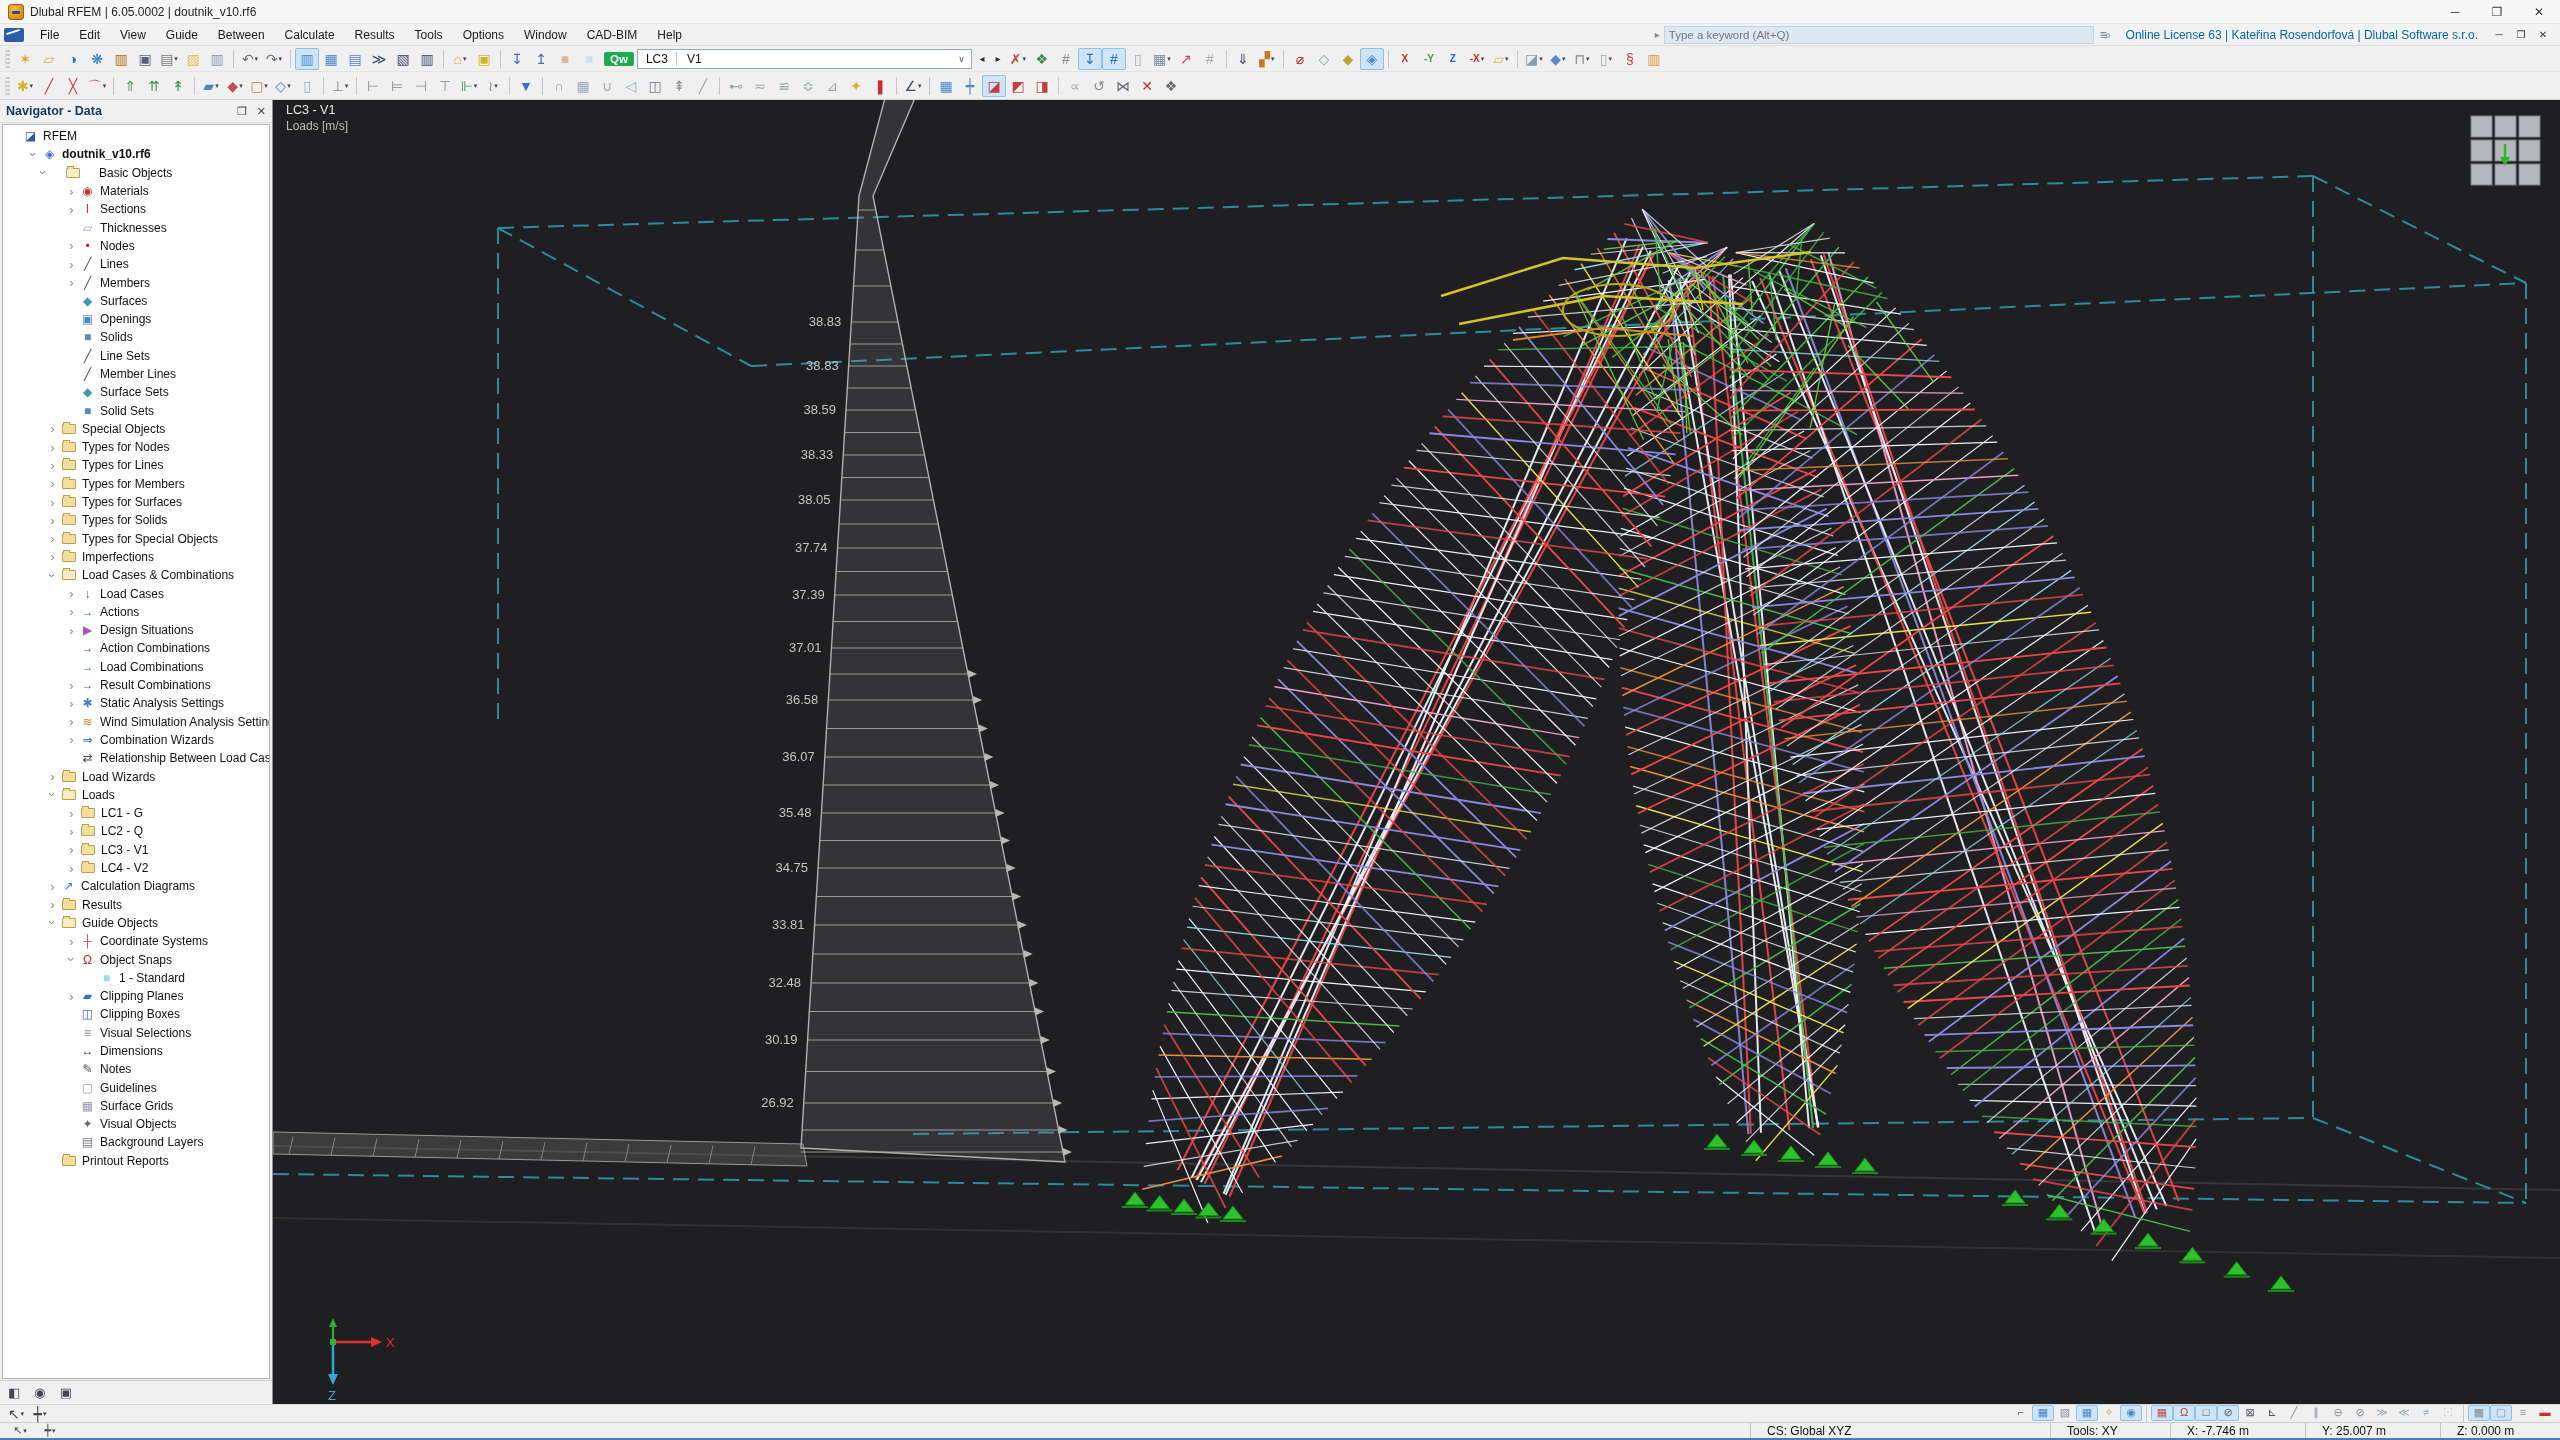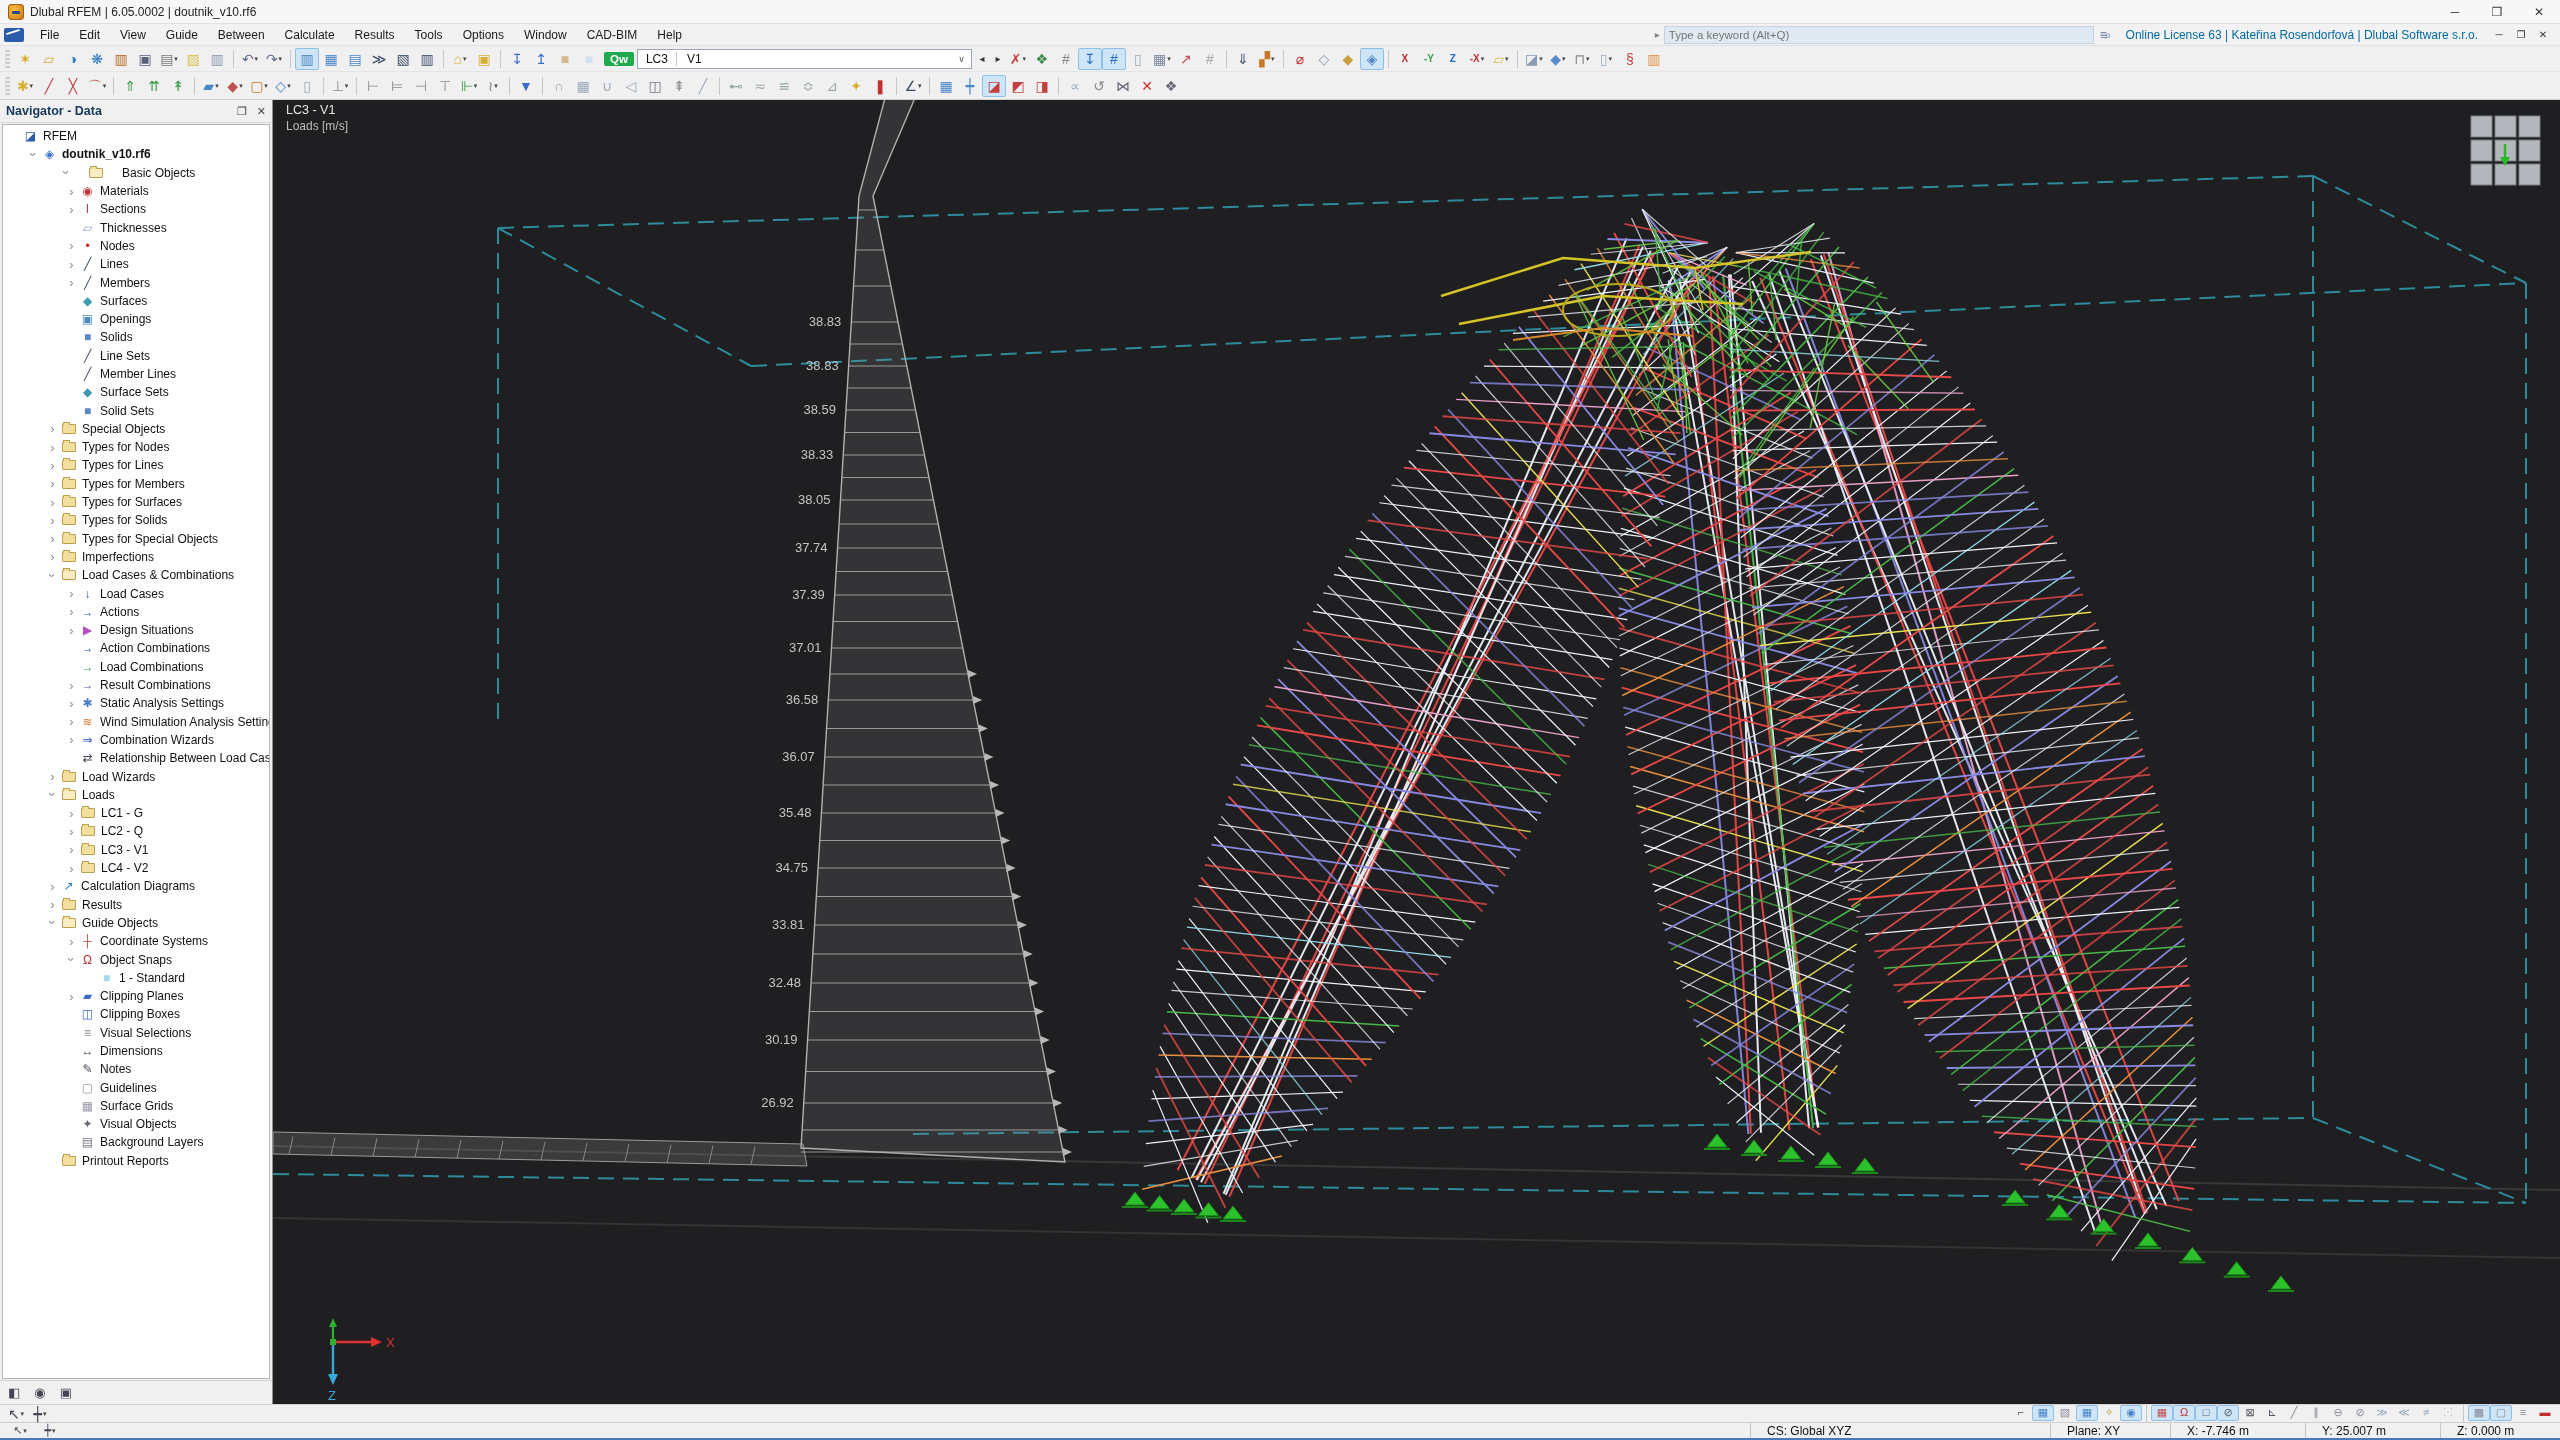--- a/index.html
+++ b/index.html
@@ -516,21 +516,21 @@
         <div class="trow" style="padding-left: 4px;">
           <span class="arr"></span>
           <span class="ti" style="color: rgb(42, 92, 170);">◪</span>
           <span class="tlabel">RFEM</span>
         </div>
         <div class="trow" style="padding-left: 23px;">
           <span class="arr open">›</span>
           <span class="ti" style="color: rgb(58, 108, 200);">◈</span>
           <span class="tlabel bold">doutnik_v10.rf6</span>
         </div>
-        <div class="trow" style="padding-left: 56px; gap: 13px;">
+        <div class="trow" style="padding-left: 33px; gap: 13px;">
           <span class="arr open">›</span>
           <span class="fold open"></span>
           <span class="tlabel">Basic Objects</span>
         </div>
         <div class="trow" style="padding-left: 61px;">
           <span class="arr">›</span>
           <span class="ti" style="color: rgb(192, 58, 58);">◉</span>
           <span class="tlabel">Materials</span>
         </div>
         <div class="trow" style="padding-left: 61px;">
@@ -1466,17 +1466,17 @@
         <span class="tglyph" style="color: rgb(68, 68, 85);">↖</span>
         <span class="caret">▾</span>
       </div>
       <div class="tbtn">
         <span class="tglyph" style="color: rgb(68, 68, 85);">┿</span>
         <span class="caret">▾</span>
       </div>
     </div>
   <div class="st-spacer"></div>
   <div class="seg cs">CS: Global XYZ</div>
-  <div class="seg" style="width:120px">Plane: XY</div>
+  <div class="seg" style="width:120px">Tools: XY</div>
   <div class="seg" style="width:135px">X: -7.746 m</div>
   <div class="seg" style="width:135px">Y: 25.007 m</div>
   <div class="seg" style="width:120px">Z: 0.000 m</div>
 </div>
 
 </body></html>

